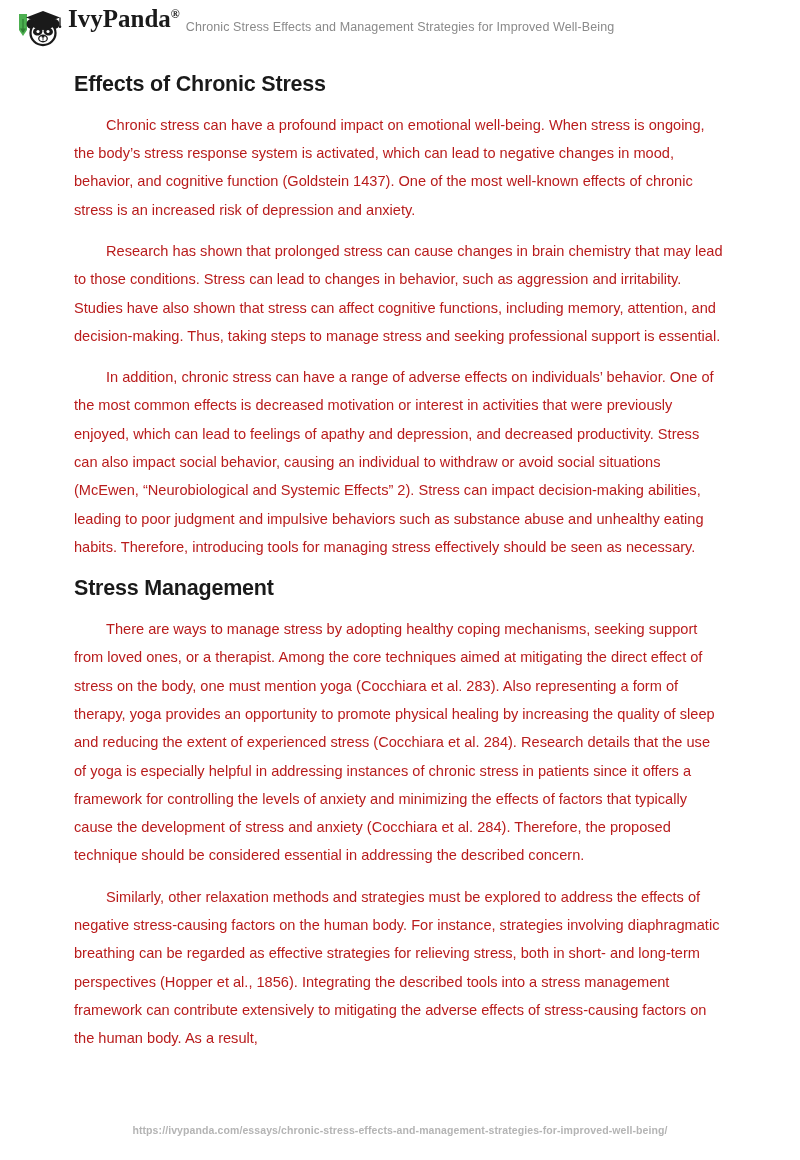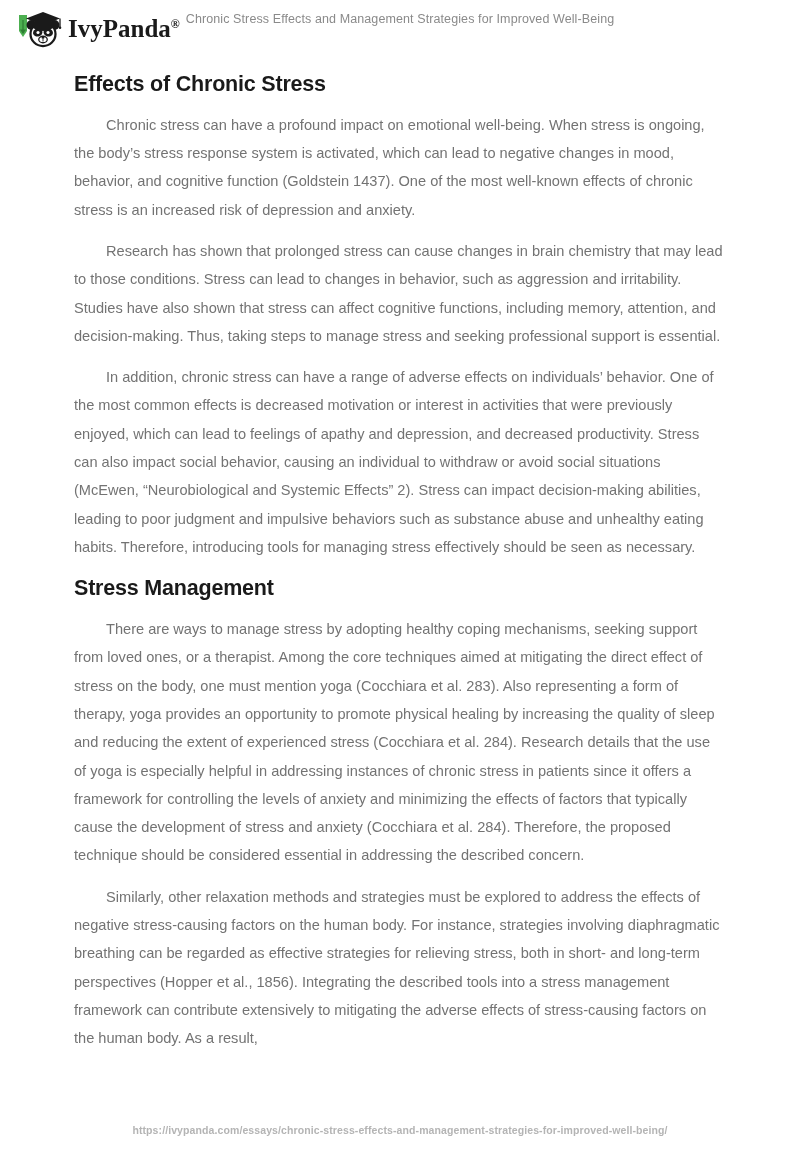--- a/index.html
+++ b/index.html
@@ -22,21 +22,20 @@
     top: 0;
     left: 0;
     width: 800px;
     height: 56px;
   }
   .brand {
     position: absolute;
     left: 16px;
     top: 6px;
     display: flex;
-    align-items: center;
     gap: 6px;
     height: 44px;
   }
   .brand-logo {
     width: 46px;
     height: 42px;
     display: block;
   }
   .brand-name {
     font-family: "Liberation Serif", serif;
@@ -50,21 +49,21 @@
   }
   .brand-reg {
     font-family: "Liberation Serif", serif;
     font-size: 12px;
     vertical-align: super;
     font-weight: bold;
   }
   .doc-title {
     position: absolute;
     left: 0;
-    top: 12px;
+    top: 20px;
     width: 800px;
     text-align: center;
     font-size: 12.5px;
     color: #8a8a8a;
     font-family: "Liberation Sans", sans-serif;
     letter-spacing: 0.1px;
   }
 
   
   .content {
@@ -80,21 +79,21 @@
     margin: 0 0 13px 0;
     letter-spacing: -0.2px;
     line-height: 1.2;
   }
   h2.section-heading.second {
     margin-top: 15px;
   }
   p.body-text {
     font-size: 14.6px;
     line-height: 28.3px;
-    color: #737373;
+    color: #b91c1c;
     margin: 0 0 13px 0;
     text-align: left;
     text-indent: 32px;
     word-spacing: 0px;
   }
 
   
   .page-footer {
     position: absolute;
     left: 0;

